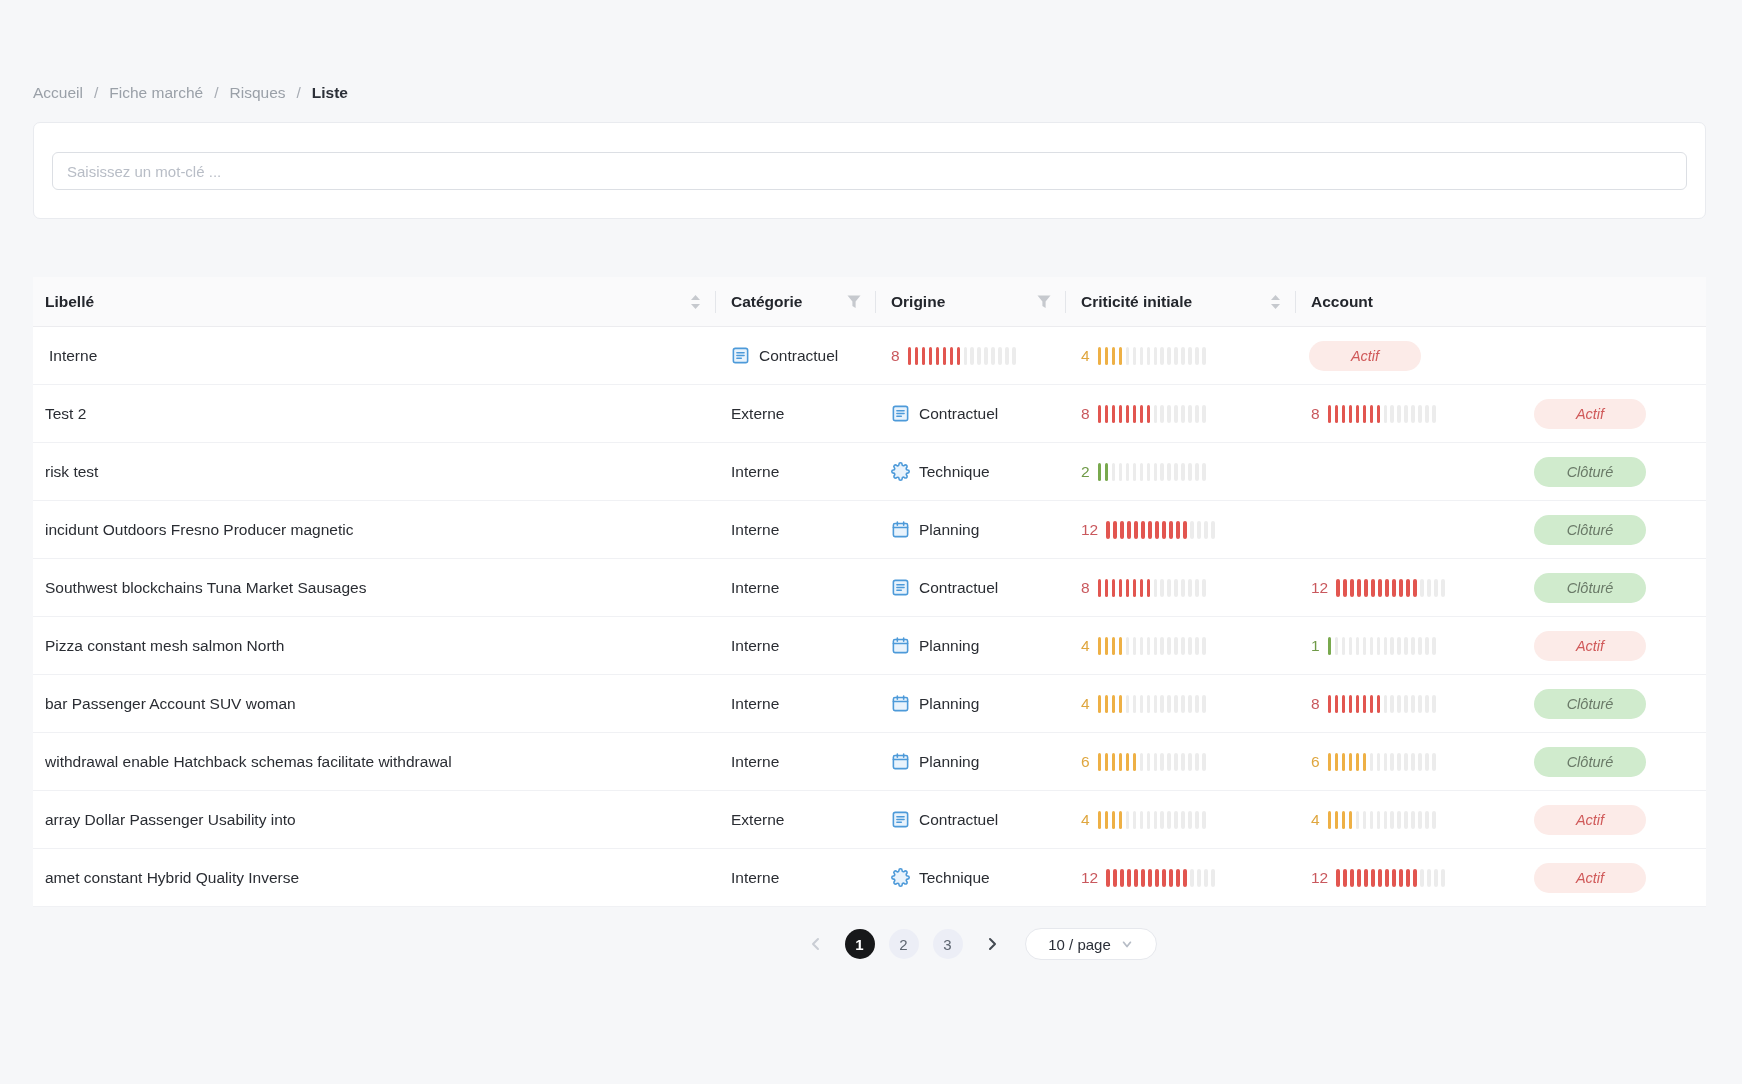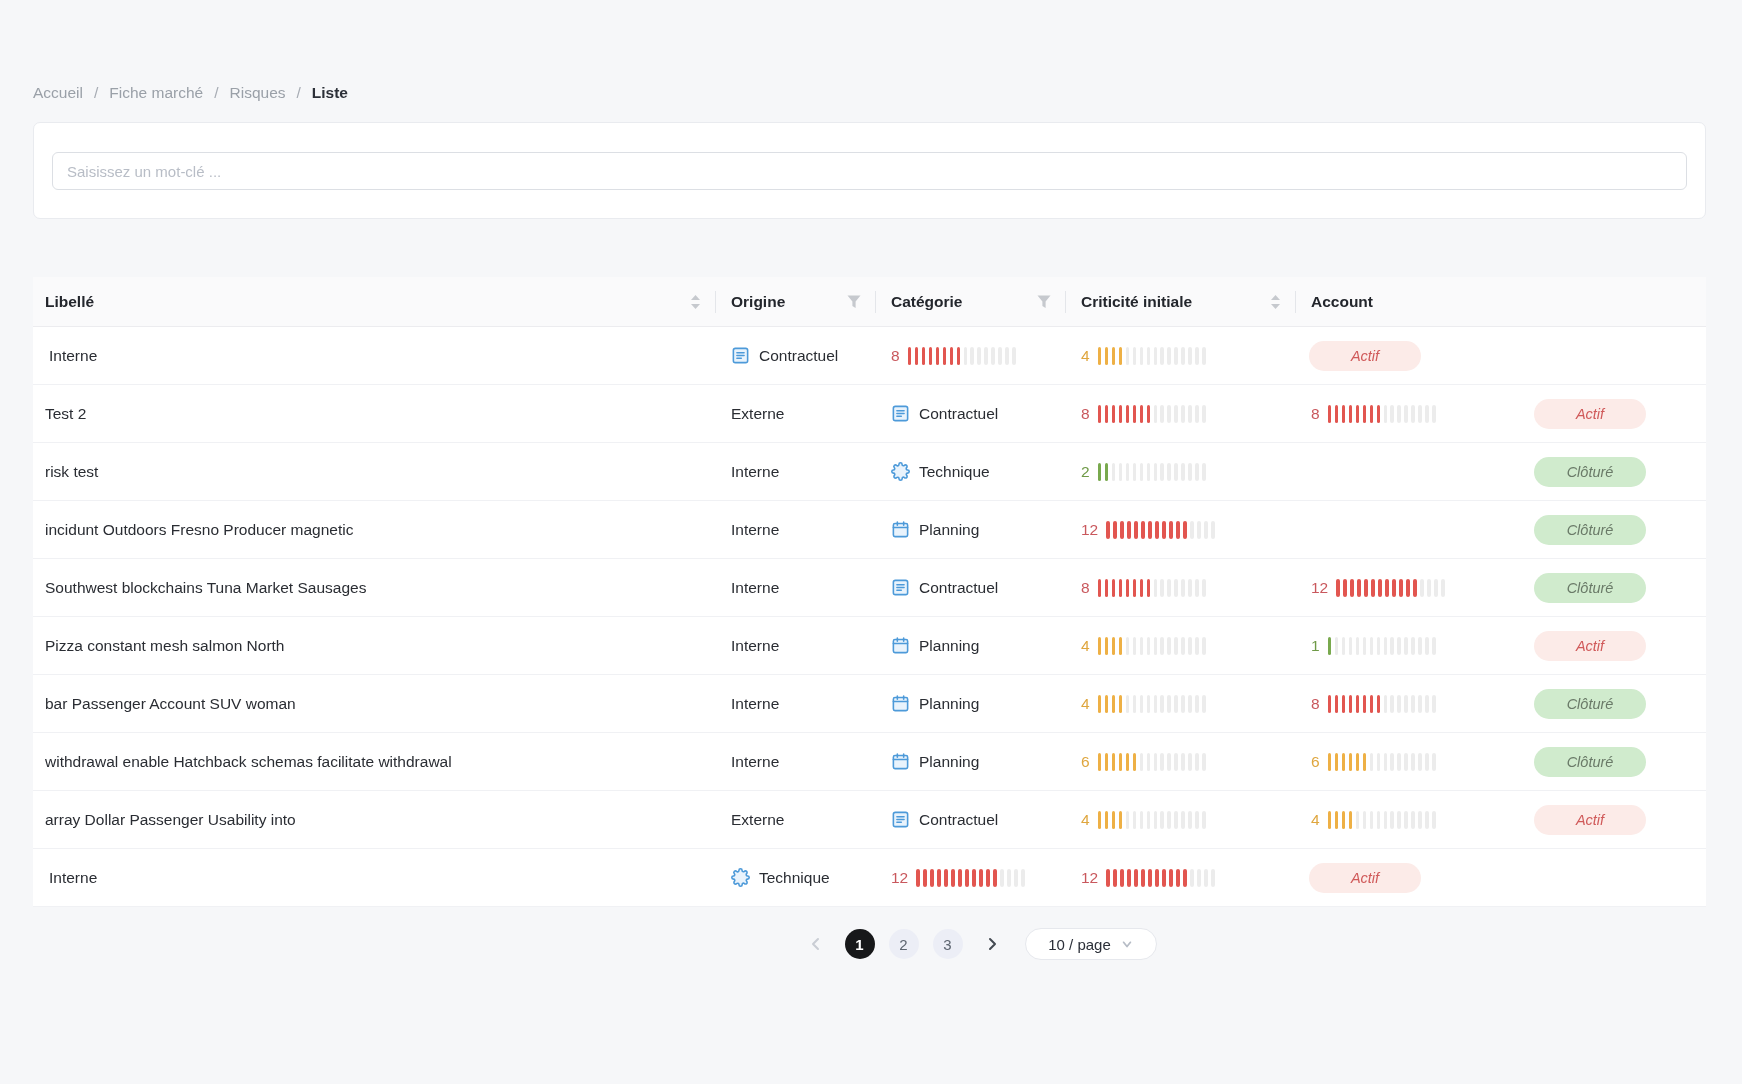--- a/index.html
+++ b/index.html
@@ -121,29 +121,29 @@
       <div class="th">
         <span>Libellé</span>
         <span class="hdr-icon">
   <svg width="11" height="16" viewBox="0 0 11 16" fill="#c6c9ce">
     <path d="M5.5 1 L10 6 L1 6 Z"></path>
     <path d="M5.5 15 L1 10 L10 10 Z"></path>
   </svg>
 </span>
       </div>
       <div class="th">
-        <span>Origine</span>
+        <span>Catégorie</span>
         <span class="hdr-icon">
   <svg width="14" height="14" viewBox="0 0 14 14" fill="#c6c9ce">
     <path d="M0.5 0.5 H13.5 L8.6 6.5 V13 L5.4 11 V6.5 Z"></path>
   </svg>
 </span>
       </div>
       <div class="th">
-        <span>Catégorie</span>
+        <span>Origine</span>
         <span class="hdr-icon">
   <svg width="14" height="14" viewBox="0 0 14 14" fill="#c6c9ce">
     <path d="M0.5 0.5 H13.5 L8.6 6.5 V13 L5.4 11 V6.5 Z"></path>
   </svg>
 </span>
       </div>
       <div class="th">
         <span>Criticité initiale</span>
         <span class="hdr-icon">
   <svg width="11" height="16" viewBox="0 0 11 16" fill="#c6c9ce">
@@ -657,20 +657,21 @@
               <i class="tick" style="background: rgb(236, 236, 236);"></i>
               <i class="tick" style="background: rgb(236, 236, 236);"></i>
             </span>
           </div>
     <div class="td td-statut">
       <span class="badge badge-actif">Actif</span>
     </div>
   </div>
 
   <div class="tr">
+    <div class="td td-libelle">amet constant Hybrid Quality Inverse</div>
     <div class="td">Interne</div>
     <div class="td td-categorie">
       <span class="cat-icon">
   <svg viewBox="0 0 24 24" fill="#e9f3fc" stroke="#4d9ad9" stroke-width="2" stroke-linejoin="round">
     <circle cx="12" cy="12" r="3.2"></circle>
     <path d="M19.4 15a1.65 1.65 0 0 0 .33 1.82l.06.06a2 2 0 1 1-2.83 2.83l-.06-.06a1.65 1.65 0 0 0-1.82-.33 1.65 1.65 0 0 0-1 1.51V21a2 2 0 1 1-4 0v-.09A1.65 1.65 0 0 0 9 19.4a1.65 1.65 0 0 0-1.82.33l-.06.06a2 2 0 1 1-2.83-2.83l.06-.06a1.65 1.65 0 0 0 .33-1.82 1.65 1.65 0 0 0-1.51-1H3a2 2 0 1 1 0-4h.09A1.65 1.65 0 0 0 4.6 9a1.65 1.65 0 0 0-.33-1.82l-.06-.06a2 2 0 1 1 2.83-2.83l.06.06a1.65 1.65 0 0 0 1.82.33H9a1.65 1.65 0 0 0 1-1.51V3a2 2 0 1 1 4 0v.09a1.65 1.65 0 0 0 1 1.51 1.65 1.65 0 0 0 1.82-.33l.06-.06a2 2 0 1 1 2.83 2.83l-.06.06a1.65 1.65 0 0 0-.33 1.82V9a1.65 1.65 0 0 0 1.51 1H21a2 2 0 1 1 0 4h-.09a1.65 1.65 0 0 0-1.51 1z"></path>
   </svg>
 </span>
       <span>Technique</span>
     </div>

